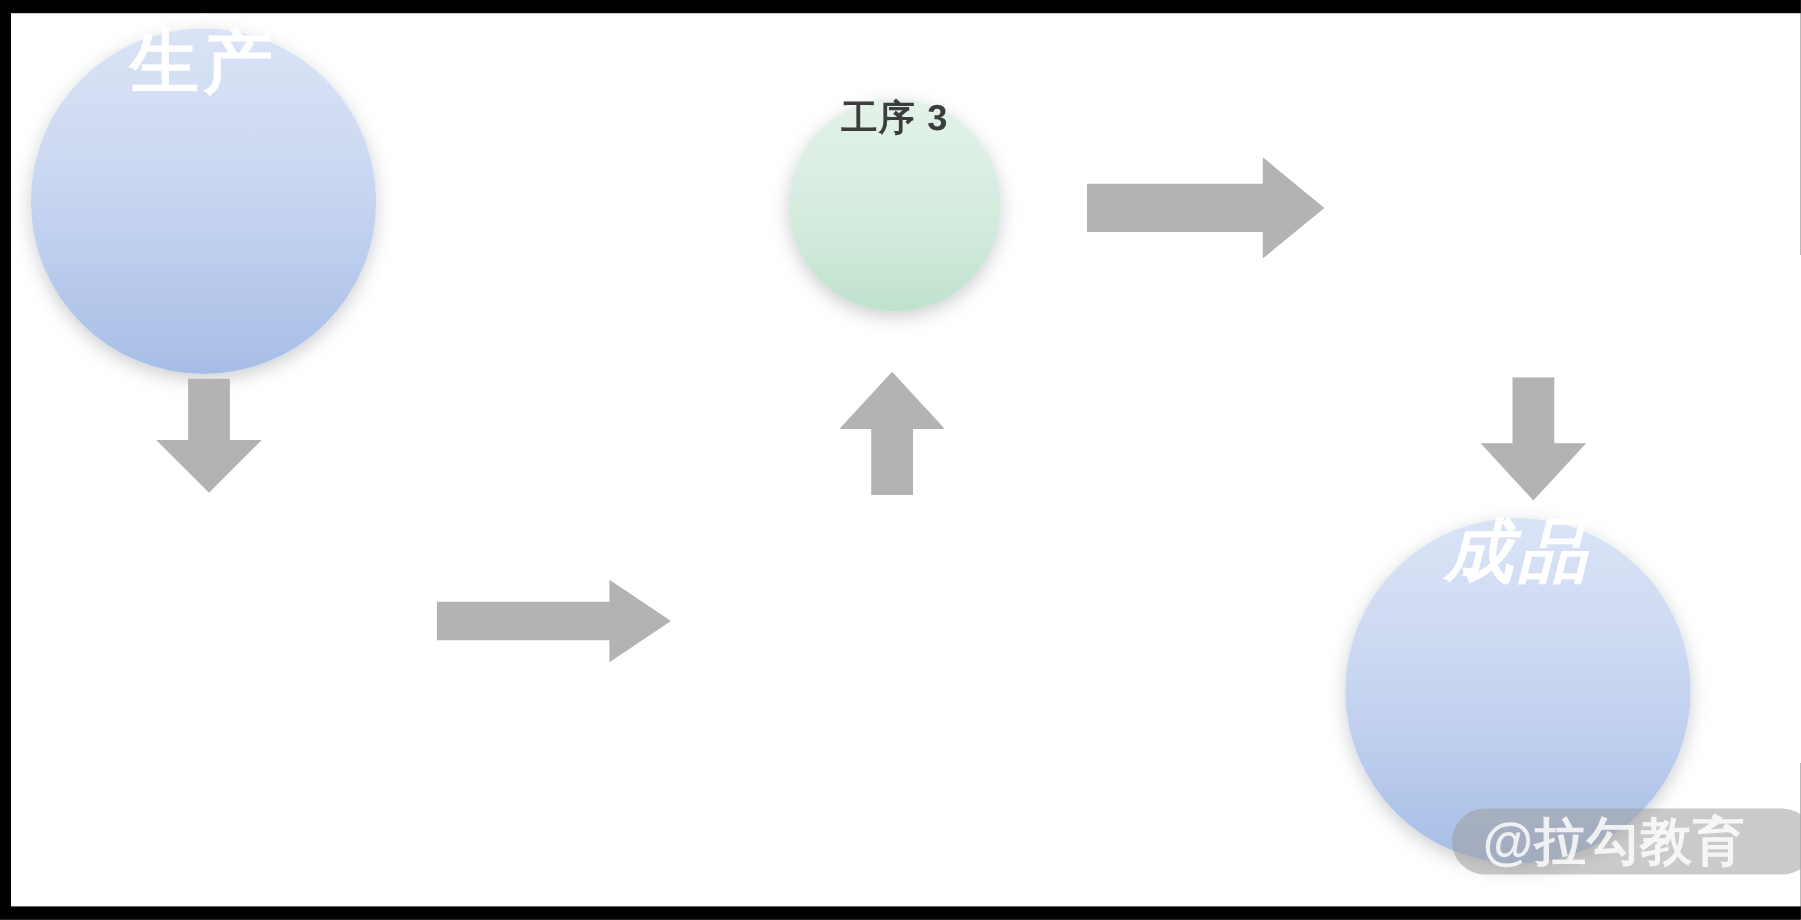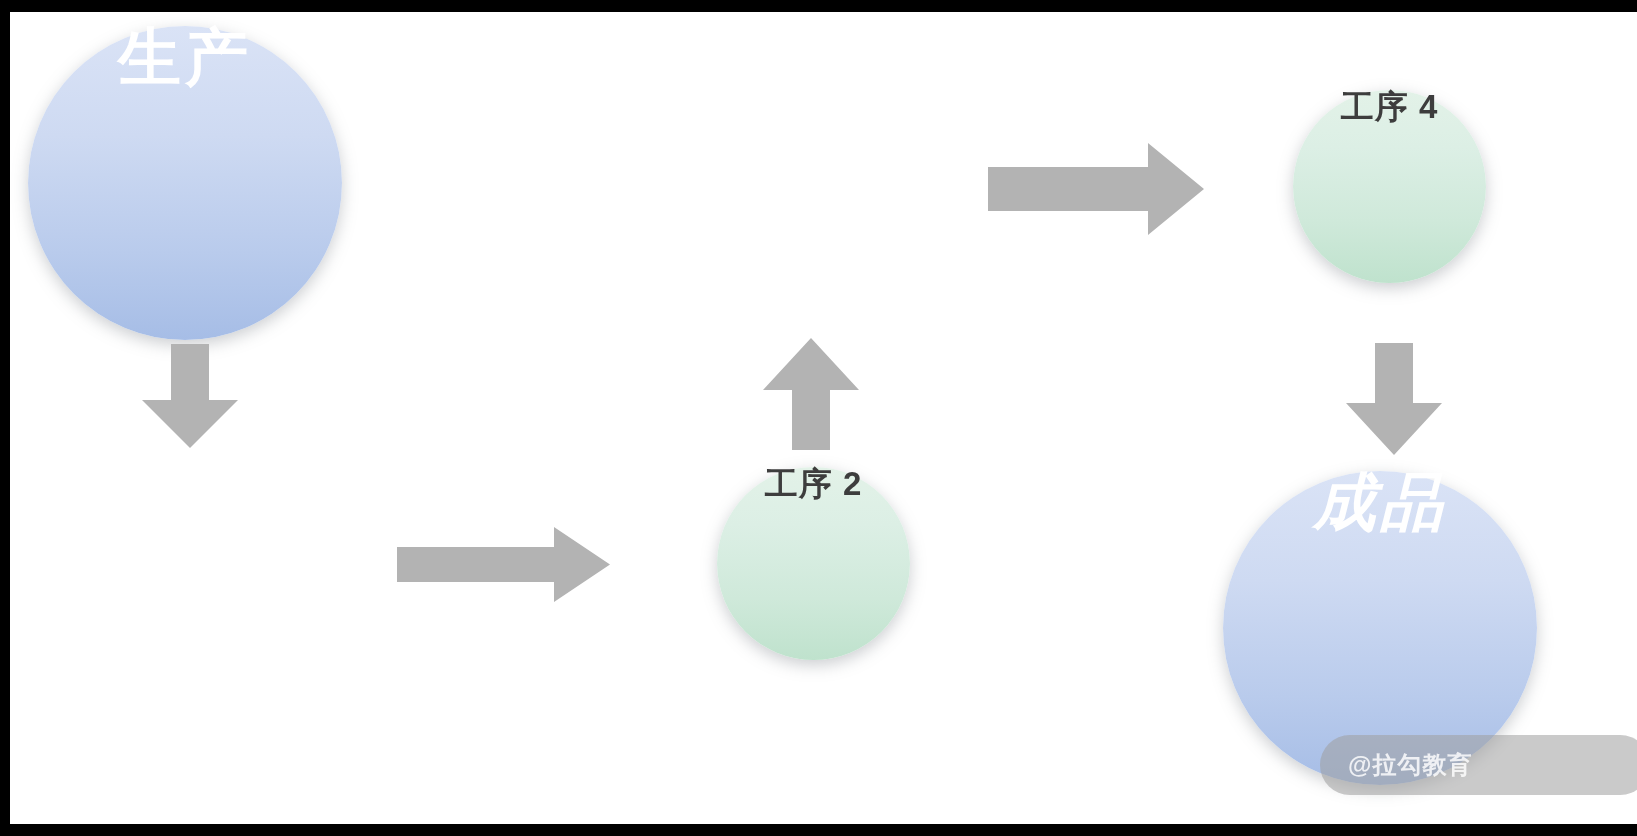--- a/index.html
+++ b/index.html
@@ -94,45 +94,42 @@
     background: rgba(158,158,158,0.55);
     border-radius: 30px;
     display: flex;
     align-items: center;
     justify-content: flex-start;
     padding-left: 28px;
     box-sizing: border-box;
   }
   #watermark .wm-text {
     color: rgba(255,255,255,0.82);
-    font-size: 24px;
+    font-size: 47px;
     font-weight: 700;
     letter-spacing: 1px;
     white-space: nowrap;
     font-family: "Liberation Sans", "DejaVu Sans", sans-serif;
   }
 </style>
 </head>
 <body>
 
 <div id="slide">
 
   <div class="node blue" id="node-production">
     <span class="node-label">生产</span>
   </div>
 
 
-  <div class="node green" id="node-step2">
-    <span class="node-label">工序 2</span>
+
+  <div class="node green" id="node-step3">
+    <span class="node-label">工序 3</span>
   </div>
 
-
-  <div class="node green" id="node-step4">
-    <span class="node-label">工序 4</span>
-  </div>
 
   <div class="node blue" id="node-finished">
     <span class="node-label">成品</span>
   </div>
 
   <div class="arrow" id="arrow-prod-to-step1">
     <svg viewBox="0 0 96 104" width="96" height="104" aria-hidden="true">
       <polygon points="29,0 67,0 67,56 96,56 48,104 0,56 29,56" fill="#b3b3b3"></polygon>
     </svg>
   </div>

